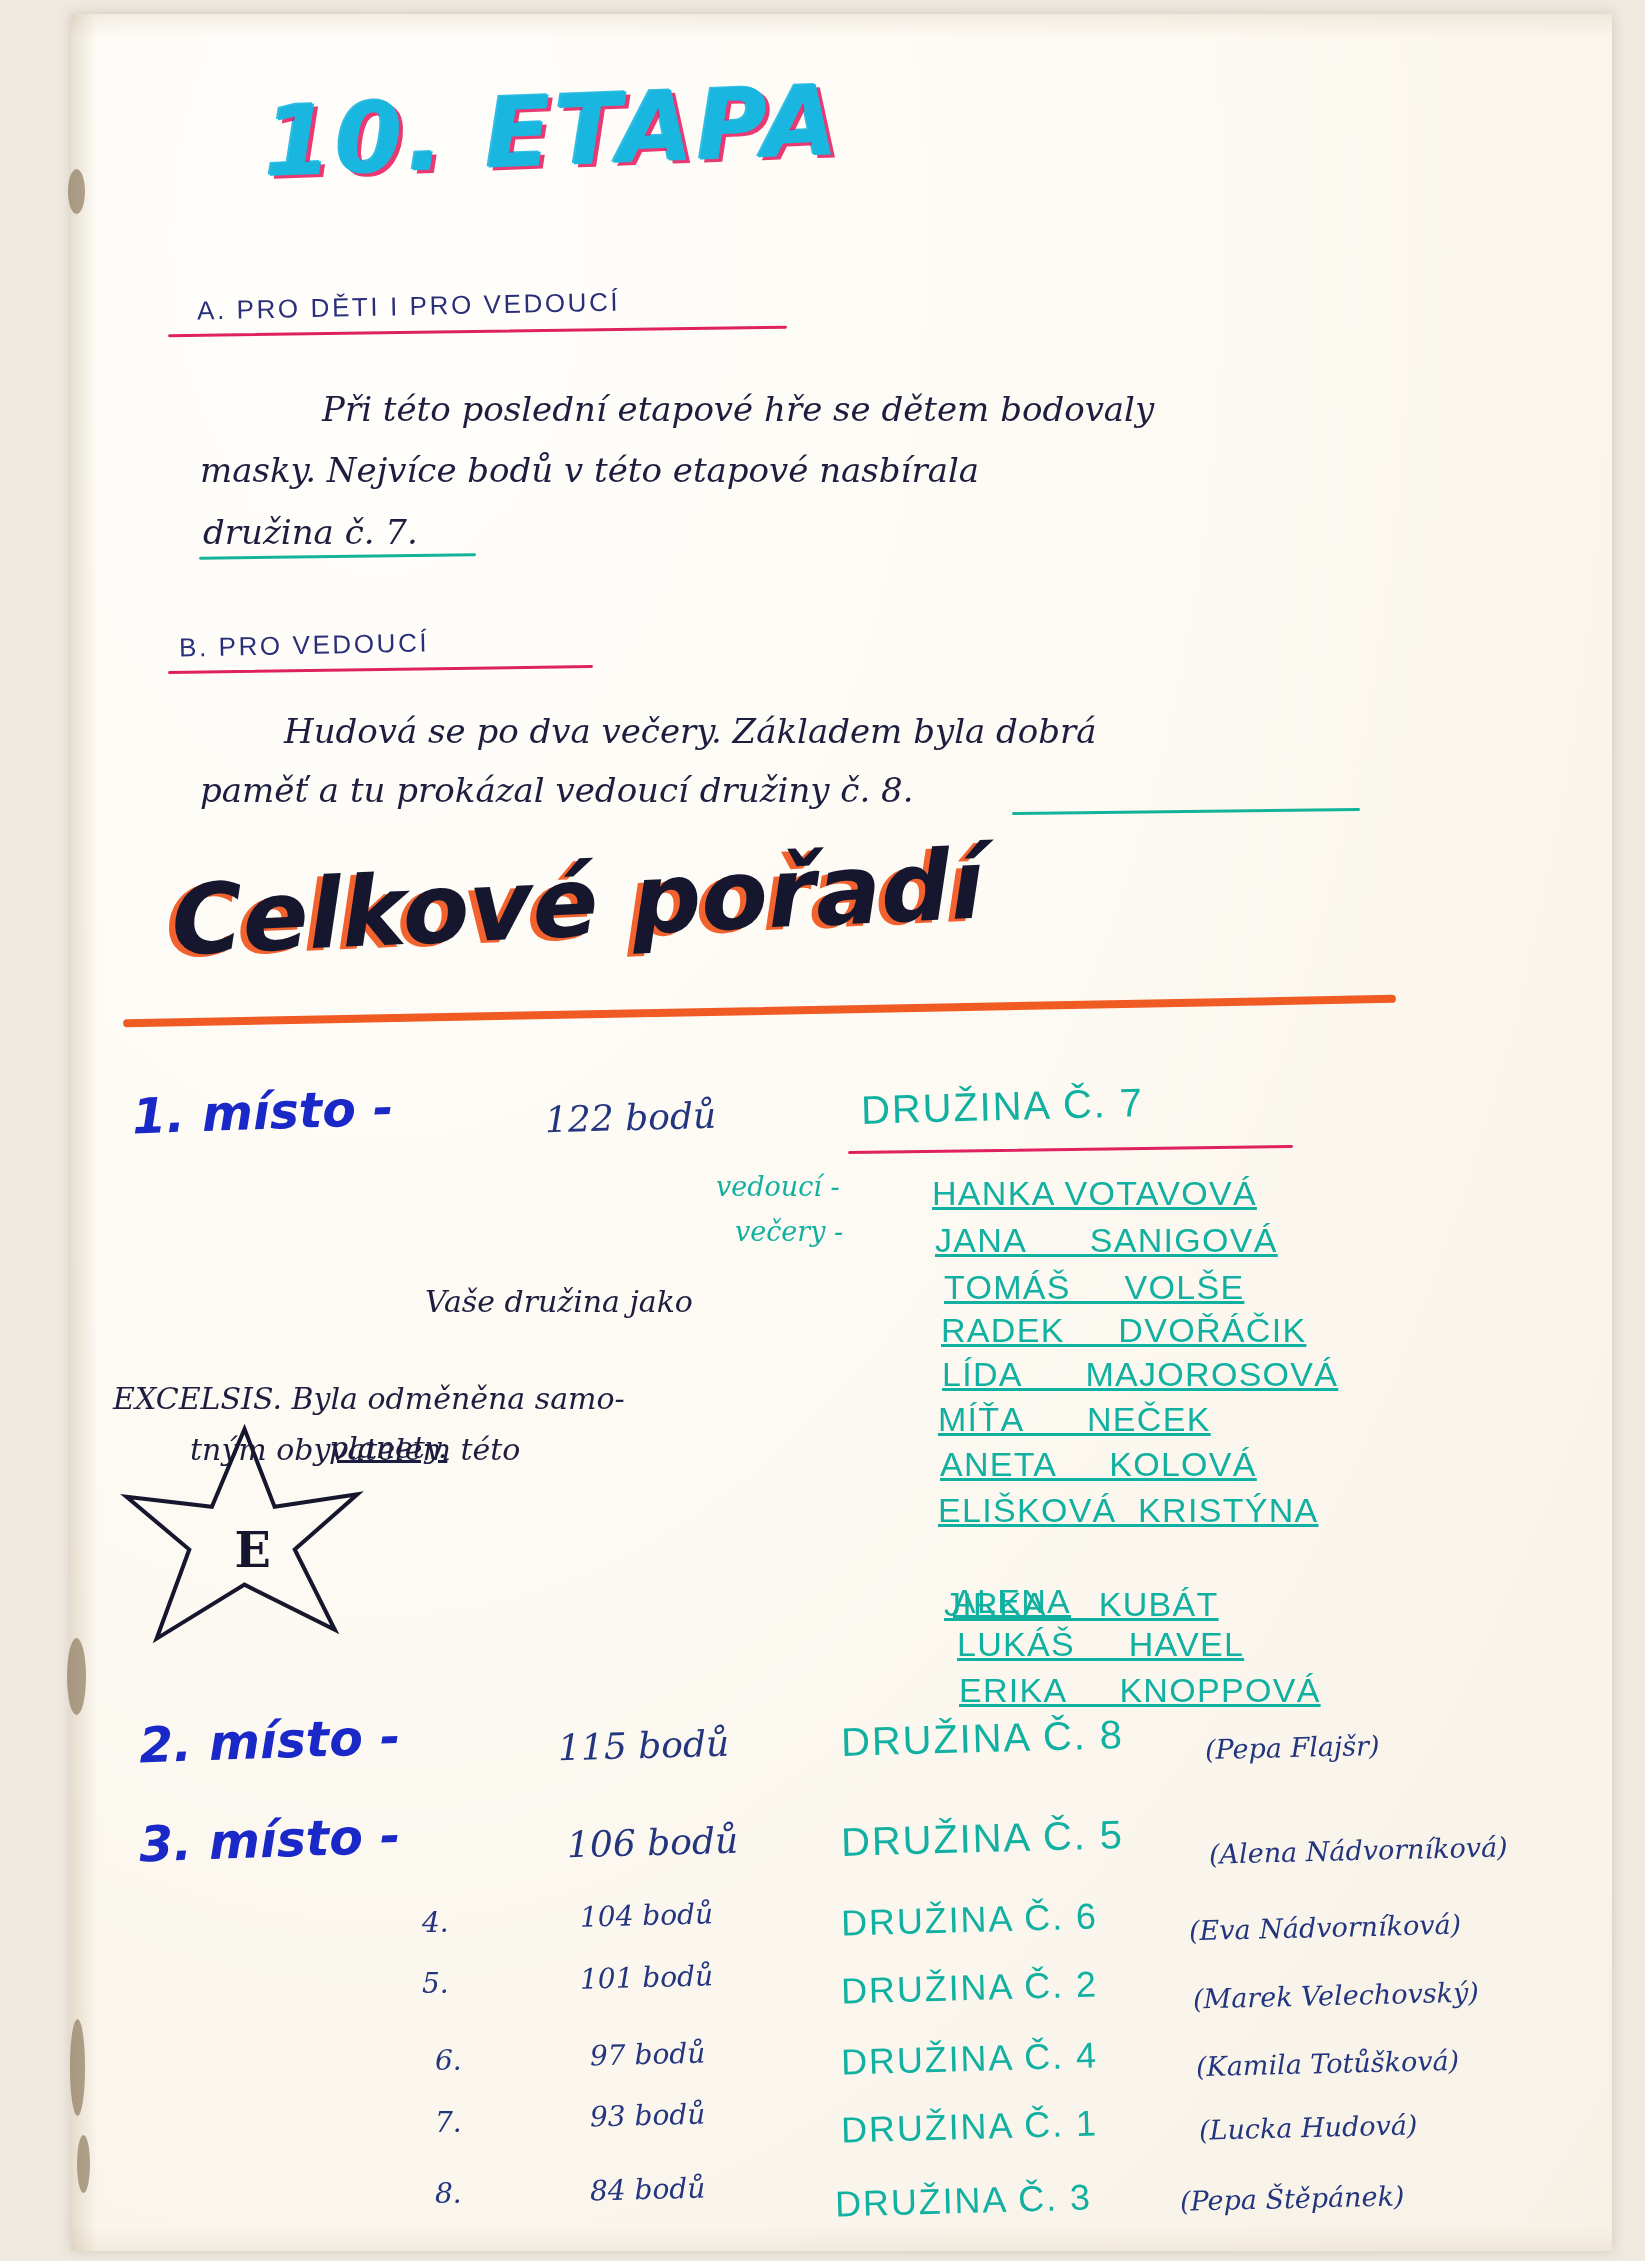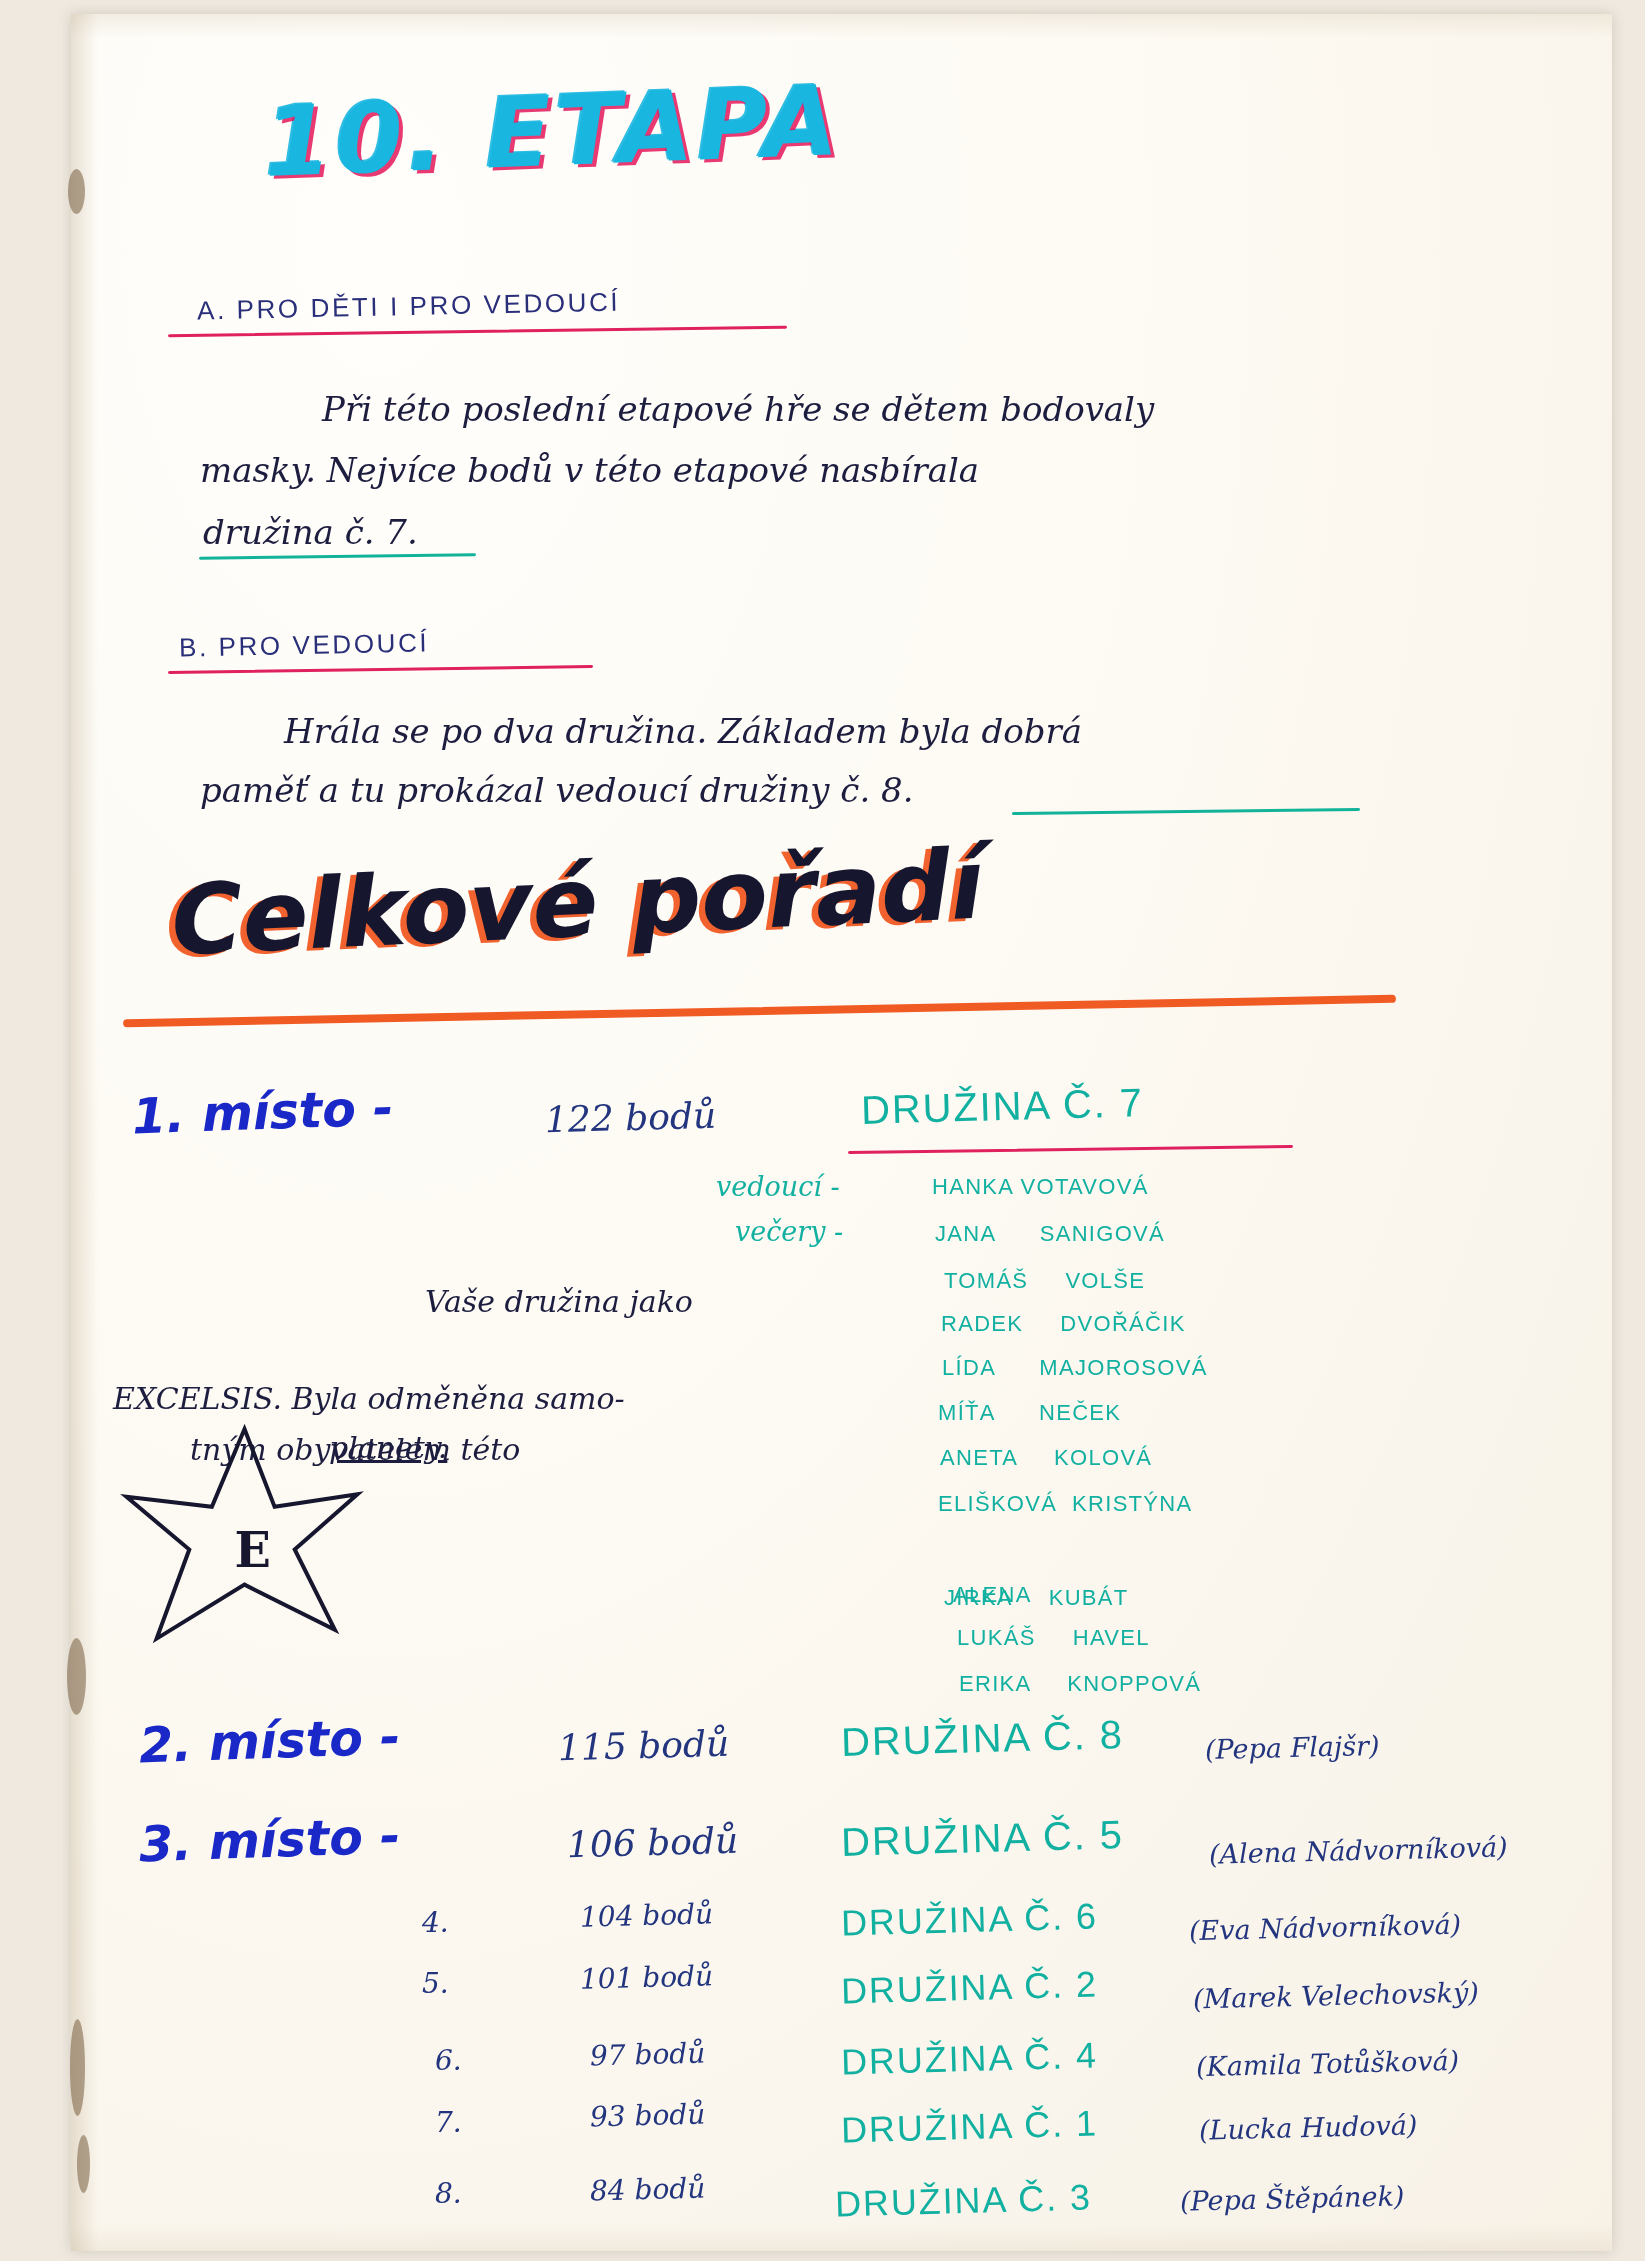--- a/index.html
+++ b/index.html
@@ -133,23 +133,24 @@
   }
   .leadname {
     font-family:"DejaVu Serif", serif;
     font-style:italic;
     font-size:27px;
     color:#23357e;
     transform:rotate(-1.4deg);
   }
   .member {
     font-family:"Liberation Sans", sans-serif;
-    font-size:22px;
+    font-size:34px;
     letter-spacing:1.3px;
     color:#12b0a0;
+    text-decoration:underline;
   }
   .memlabel{
     font-family:"DejaVu Serif", serif;
     font-style:italic;
     font-size:27px;
     color:#12b0a0;
   }
   #star { position:absolute; left:48px; top:1405px; }
   .note {
     font-family:"DejaVu Serif", serif;
@@ -175,21 +176,21 @@
   <div class="underline-pink" style="left:97px; top:316px; width:619px;"></div>
 
   <div class="text para" style="left:251px; top:364px;">Při této poslední etapové hře se dětem bodovaly</div>
   <div class="text para" style="left:129px; top:425px;">masky. Nejvíce bodů v této etapové nasbírala</div>
   <div class="text para" style="left:132px; top:487px;">družina č. 7.</div>
   <div class="underline-teal" style="left:128px; top:541px; width:277px;"></div>
 
   <div class="text sec-head" style="left:108px; top:616px;">B. PRO VEDOUCÍ</div>
   <div class="underline-pink" style="left:97px; top:654px; width:425px;"></div>
 
-  <div class="text para" style="left:213px; top:686px;">Hrála se po dva družina. Základem byla dobrá</div>
+  <div class="text para" style="left:213px; top:686px;">Hudová se po dva večery. Základem byla dobrá</div>
   <div class="text para" style="left:129px; top:745px;">paměť a tu prokázal vedoucí družiny č. 8.</div>
   <div class="underline-teal" style="left:941px; top:796px; width:348px;"></div>
 
   <div class="text" id="bigtitle">Celkové pořadí</div>
   <div class="underline-orange" style="left:52px; top:993px; width:1273px;"></div>
 
   <div class="text place" style="left:61px; top:1070px;">1. místo -</div>
   <div class="text pts" style="left:474px; top:1083px;">122 bodů</div>
   <div class="text druzina" style="left:790px; top:1070px;">DRUŽINA Č. 7</div>
   <div class="underline-pink" style="left:777px; top:1134px; width:445px;"></div>

